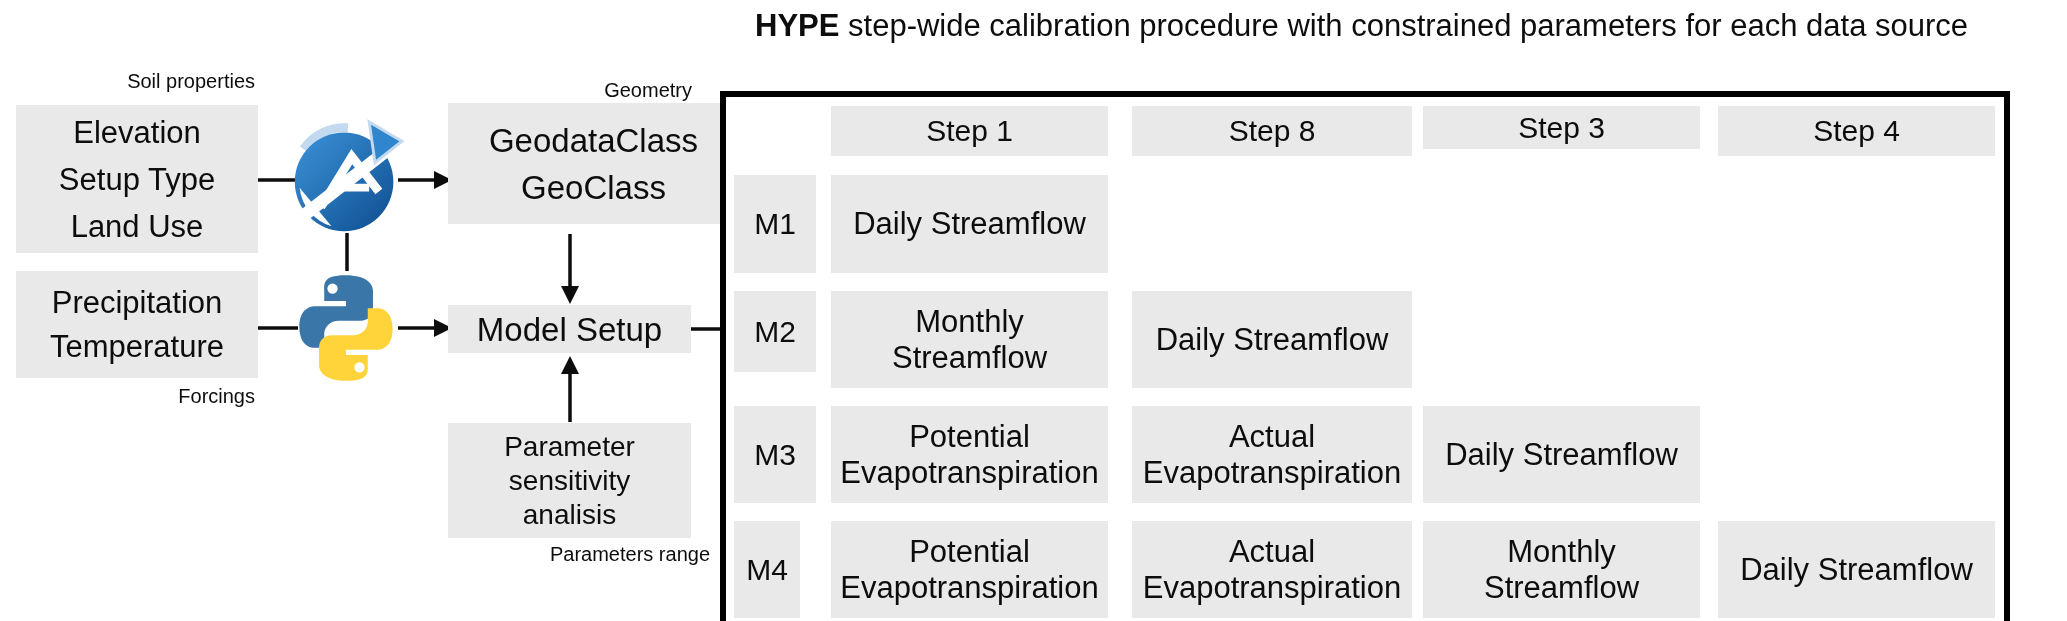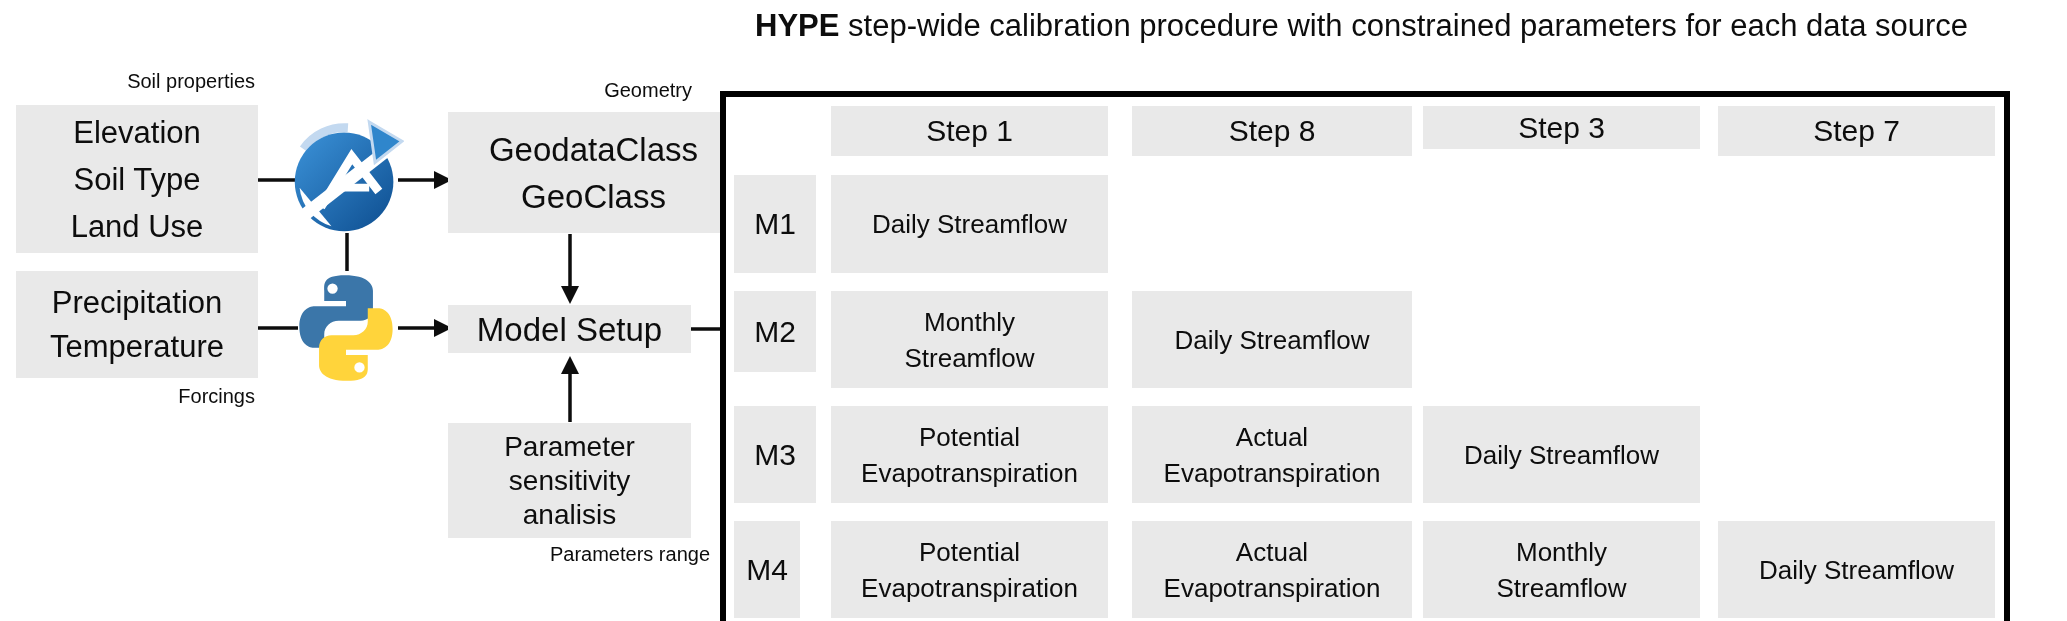--- a/index.html
+++ b/index.html
@@ -23,21 +23,21 @@
   #cal-table{
     left:720px;top:55px;width:1290px;height:545px;border:6px solid #000;background:#fff;margin-top:36px;
   }
   #cal-table .inner{position:absolute;left:0;top:0;right:0;bottom:0;}
   .step-header,.row-label,.t-cell{
     position:absolute;background:#e9e9e9;display:flex;align-items:center;justify-content:center;
     text-align:center;box-sizing:border-box;white-space:pre-line;
   }
   .step-header{font-size:30px;}
   .row-label{font-size:30px;}
-  .t-cell{font-size:26px;line-height:36px;}
+  .t-cell{font-size:31px;line-height:36px;}
   svg{display:block;}
   #arrows{left:0;top:0;}
 </style>
 </head>
 <body>
 
 <div id="canvas">
 
   <svg id="arrows" class="abs" width="2067" height="621" viewBox="0 0 2067 621">
     <g stroke="#0d0d0d" stroke-width="3.5">
@@ -55,21 +55,21 @@
       <polygon points="434,319 452,328 434,337"></polygon>
       <polygon points="561,286 579,286 570,304"></polygon>
       <polygon points="561,374 579,374 570,356"></polygon>
       <polygon points="734,320 752,329 734,338"></polygon>
     </g>
   </svg>
 
   <div class="abs itlabel" style="left:20px;top:70px;width:235px;">Soil properties</div>
 
   <div class="abs graybox big" style="left:16px;top:105px;width:242px;height:148px;">Elevation
-Soil Type
+Setup Type
 Land Use</div>
 
   <div class="abs itlabel" style="left:20px;top:385px;width:235px;">Forcings</div>
 
   <div class="abs graybox big" style="left:16px;top:271px;width:242px;height:107px;line-height:44px;">Precipitation
 Temperature</div>
 
   <div class="abs" style="left:288px;top:116px;width:116px;height:122px;">
     <svg width="116" height="122" viewBox="0 0 120 126">
       <defs>
@@ -90,41 +90,41 @@
 
   <div class="abs" style="left:289px;top:268px;width:114px;height:120px;">
     <svg width="114" height="120" viewBox="0 0 110 110">
       <path d="M54 4c-22 0-20 9-20 15v10h21v5H25c-7 0-15 5-15 20s8 20 14 20h10V61c0-7 6-13 14-13h21c7 0 12-5 12-12V19c0-6-5-15-27-15zm-12 8a5 5 0 1 1 0 10 5 5 0 0 1 0-10z" fill="#3b76a9"></path>
       <path d="M56 106c22 0 20-9 20-15V81H55v-5h30c7 0 15-5 15-20s-8-20-14-20H76v13c0 7-6 13-14 13H41c-7 0-12 5-12 12v17c0 6 5 15 27 15zm12-8a5 5 0 1 1 0-10 5 5 0 0 1 0 10z" fill="#ffd43b"></path>
     </svg>
   </div>
 
   <div class="abs itlabel" style="left:450px;top:79px;width:242px;">Geometry</div>
 
-  <div class="abs graybox mid" style="left:448px;top:112px;width:291px;height:121px;">GeodataClass
+  <div class="abs graybox mid" style="left:448px;top:103px;width:291px;height:121px;">GeodataClass
 GeoClass</div>
 
   <div class="abs graybox small" style="left:448px;top:423px;width:243px;height:115px;">Parameter
 sensitivity
 analisis</div>
 
   <div class="abs graybox mid" style="left:448px;top:305px;width:243px;height:48px;">Model Setup</div>
 
   <div class="abs itlabel" style="left:430px;top:543px;width:280px;">Parameters range</div>
 
   <div id="title" class="abs">
     <b>HYPE</b><span> step-wide calibration procedure with constrained parameters for each data source</span>
   </div>
 
   <div id="cal-table" class="abs">
     <div class="inner" id="table-inner">
         <div class="step-header" style="left: 105px; top: 9px; width: 277px; height: 50px;">Step 1</div>
         <div class="step-header" style="left: 406px; top: 9px; width: 280px; height: 50px;">Step 8</div>
         <div class="step-header" style="left: 697px; top: 9px; width: 277px; height: 43px;">Step 3</div>
-        <div class="step-header" style="left: 992px; top: 9px; width: 277px; height: 50px;">Step 7</div>
+        <div class="step-header" style="left: 992px; top: 9px; width: 277px; height: 50px;">Step 4</div>
         <div class="row-label" style="left: 8px; top: 78px; width: 82px; height: 98px;">M1</div>
         <div class="t-cell" style="left: 105px; top: 78px; width: 277px; height: 98px;">Daily Streamflow</div>
         <div class="row-label" style="left: 8px; top: 194px; width: 82px; height: 81px;">M2</div>
         <div class="t-cell" style="left: 105px; top: 194px; width: 277px; height: 97px;">Monthly
 Streamflow</div>
         <div class="t-cell" style="left: 406px; top: 194px; width: 280px; height: 97px;">Daily Streamflow</div>
         <div class="row-label" style="left: 8px; top: 309px; width: 82px; height: 97px;">M3</div>
         <div class="t-cell" style="left: 105px; top: 309px; width: 277px; height: 97px;">Potential
 Evapotranspiration</div>
         <div class="t-cell" style="left: 406px; top: 309px; width: 280px; height: 97px;">Actual

